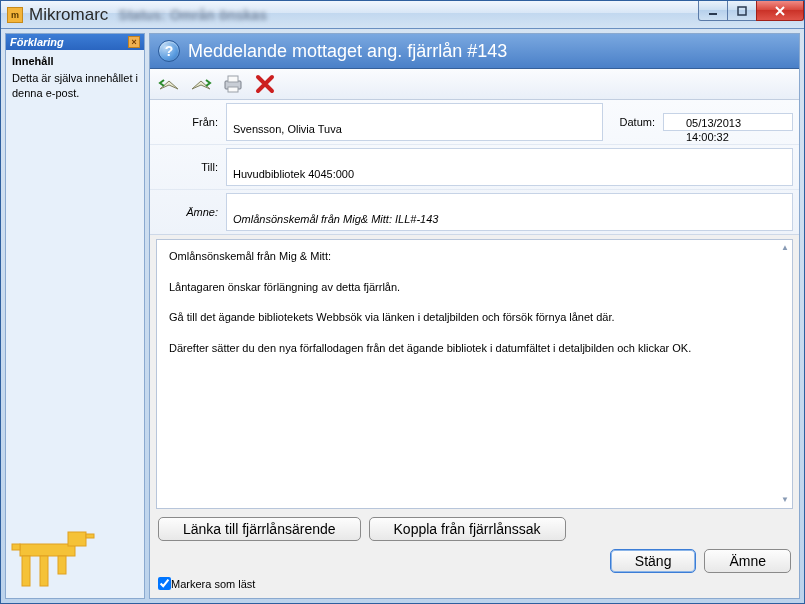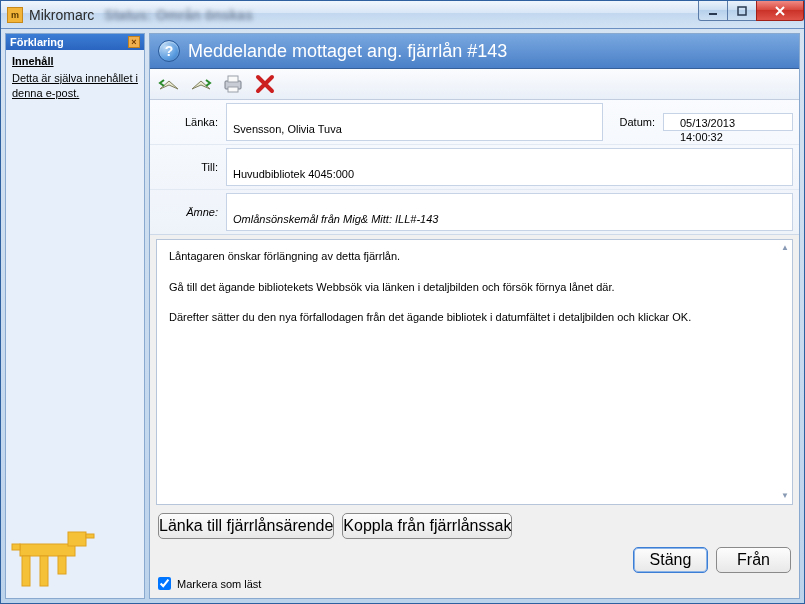--- a/index.html
+++ b/index.html
@@ -33,21 +33,21 @@
   .titlebar .icon-box {
     width: 16px; height: 16px;
     background: #f3b43a;
     border: 1px solid #c78a1a;
     margin-right: 6px;
     display: flex; align-items: center; justify-content: center;
     font-size: 9px; font-weight: bold; color: #5a3a00;
   }
   .titlebar .title {
     color: #2a2a2a;
-    font-size: 14px;
+    font-size: 17px;
   }
   .titlebar .blur {
     margin-left: 10px;
     color: #7b8aa0;
     filter: blur(2px);
     font-size: 14px;
     font-weight: bold;
   }
   .win-controls {
     position: absolute;
@@ -97,39 +97,39 @@
   }
   .sidebar-header {
     background: linear-gradient(to bottom, #3c7dd6 0%, #2a65c0 100%);
     color: #fff;
     font-weight: bold;
     font-size: 11px;
     padding: 2px 4px;
     display: flex;
     justify-content: space-between;
     align-items: center;
+    font-style: italic;
   }
   .sidebar-close {
     width: 12px; height: 12px;
     background: #f0b050;
     border: 1px solid #c08020;
     color: #703a00;
     font-size: 9px;
     line-height: 10px;
     text-align: center;
     font-weight: bold;
     cursor: pointer;
   }
   .sidebar-content {
     flex: 1;
     padding: 4px 6px;
     background: #e7f0fa;
     color: #000;
     line-height: 1.35;
-    text-decoration: underline;
   }
   .sidebar-content .heading {
     font-weight: bold;
     margin-bottom: 2px;
   }
   .sidebar-logo {
     height: 80px;
     display: flex;
     align-items: flex-end;
     justify-content: flex-start;
@@ -212,21 +212,21 @@
   .hg-date-label {
     width: 60px;
     text-align: right;
     padding-right: 8px;
     color: #000;
   }
   .hg-date-field {
     width: 130px;
     background: #fff;
     border: 1px solid #c6d3e6;
-    padding: 2px 16px;
+    padding: 2px 22px;
     height: 18px;
     line-height: 14px;
   }
 
   .message-body {
     flex: 1;
     margin: 4px 6px;
     background: #fff;
     border: 1px solid #b7c5da;
     padding: 8px 12px;
@@ -248,40 +248,39 @@
   .button-row {
     padding: 4px 8px;
     display: flex;
     gap: 8px;
   }
   .button-row.right {
     justify-content: flex-end;
   }
   .btn {
     min-width: 75px;
-    padding: 3px 0;
+    padding: 3px 24px;
     background: linear-gradient(to bottom, #fdfdfd, #e8e8e8);
     border: 1px solid #8a8a8a;
     border-radius: 5px;
     color: #000;
-    font-size: 16px;
+    font-size: 14px;
     cursor: pointer;
   }
   .btn.wide { min-width: 150px; }
   .btn.primary {
     border: 1px solid #3c7dd6;
     box-shadow: 0 0 0 1px #8ab4e8 inset;
     margin-left: 28px;
   }
 
   .check-row {
     padding: 0 8px 8px 8px;
     display: flex;
     align-items: center;
-    gap: 6px;
   }
   .check-row input { margin: 0; }
 </style>
 </head>
 <body>
 
 <div class="window">
 
   <div class="titlebar">
     <div class="icon-box">m</div>
@@ -361,51 +360,52 @@
         </div>
         <div class="tool-btn">
           <svg width="20" height="20">
             <path d="M3 3 L17 17 M17 3 L3 17" stroke="#cc2020" stroke-width="4" stroke-linecap="round"></path>
           </svg>
         </div>
       </div>
 
       <div class="header-grid">
         <div class="hg-row">
-          <div class="hg-label">Länka:</div>
+          <div class="hg-label">Från:</div>
           <div class="hg-field">Svensson, Olivia Tuva</div>
           <div class="hg-date-label">Datum:</div>
           <div class="hg-date-field">05/13/2013 14:00:32</div>
         </div>
         <div class="hg-row">
           <div class="hg-label">Till:</div>
           <div class="hg-field">Huvudbibliotek 4045:000</div>
         </div>
         <div class="hg-row">
           <div class="hg-label">Ämne:</div>
           <div class="hg-field">Omlånsönskemål från Mig&amp; Mitt: ILL#-143</div>
         </div>
       </div>
 
       <div class="message-body">
         <span class="scroll-hint-up">▲</span>
+        <p>Omlånsönskemål från Mig &amp; Mitt:</p>
         <p>Låntagaren önskar förlängning av detta fjärrlån.</p>
         <p>Gå till det ägande bibliotekets Webbsök via länken i detaljbilden och försök förnya lånet där.</p>
         <p>Därefter sätter du den nya förfallodagen från det ägande bibliotek i datumfältet i detaljbilden och klickar OK.</p>
         <span class="scroll-hint-down">▼</span>
       </div>
 
       <div class="button-row">
         <button class="btn wide">Länka till fjärrlånsärende</button>
         <button class="btn wide">Koppla från fjärrlånssak</button>
       </div>
 
       <div class="button-row right">
         <button class="btn primary">Stäng</button>
-        <button class="btn">Från</button>
+        <button class="btn">Ämne</button>
       </div>
 
       <div class="check-row">
         <input type="checkbox" checked="" style="">
         <span>Markera som läst</span>
       </div>
 
     </div>
   </div>
 </div>

